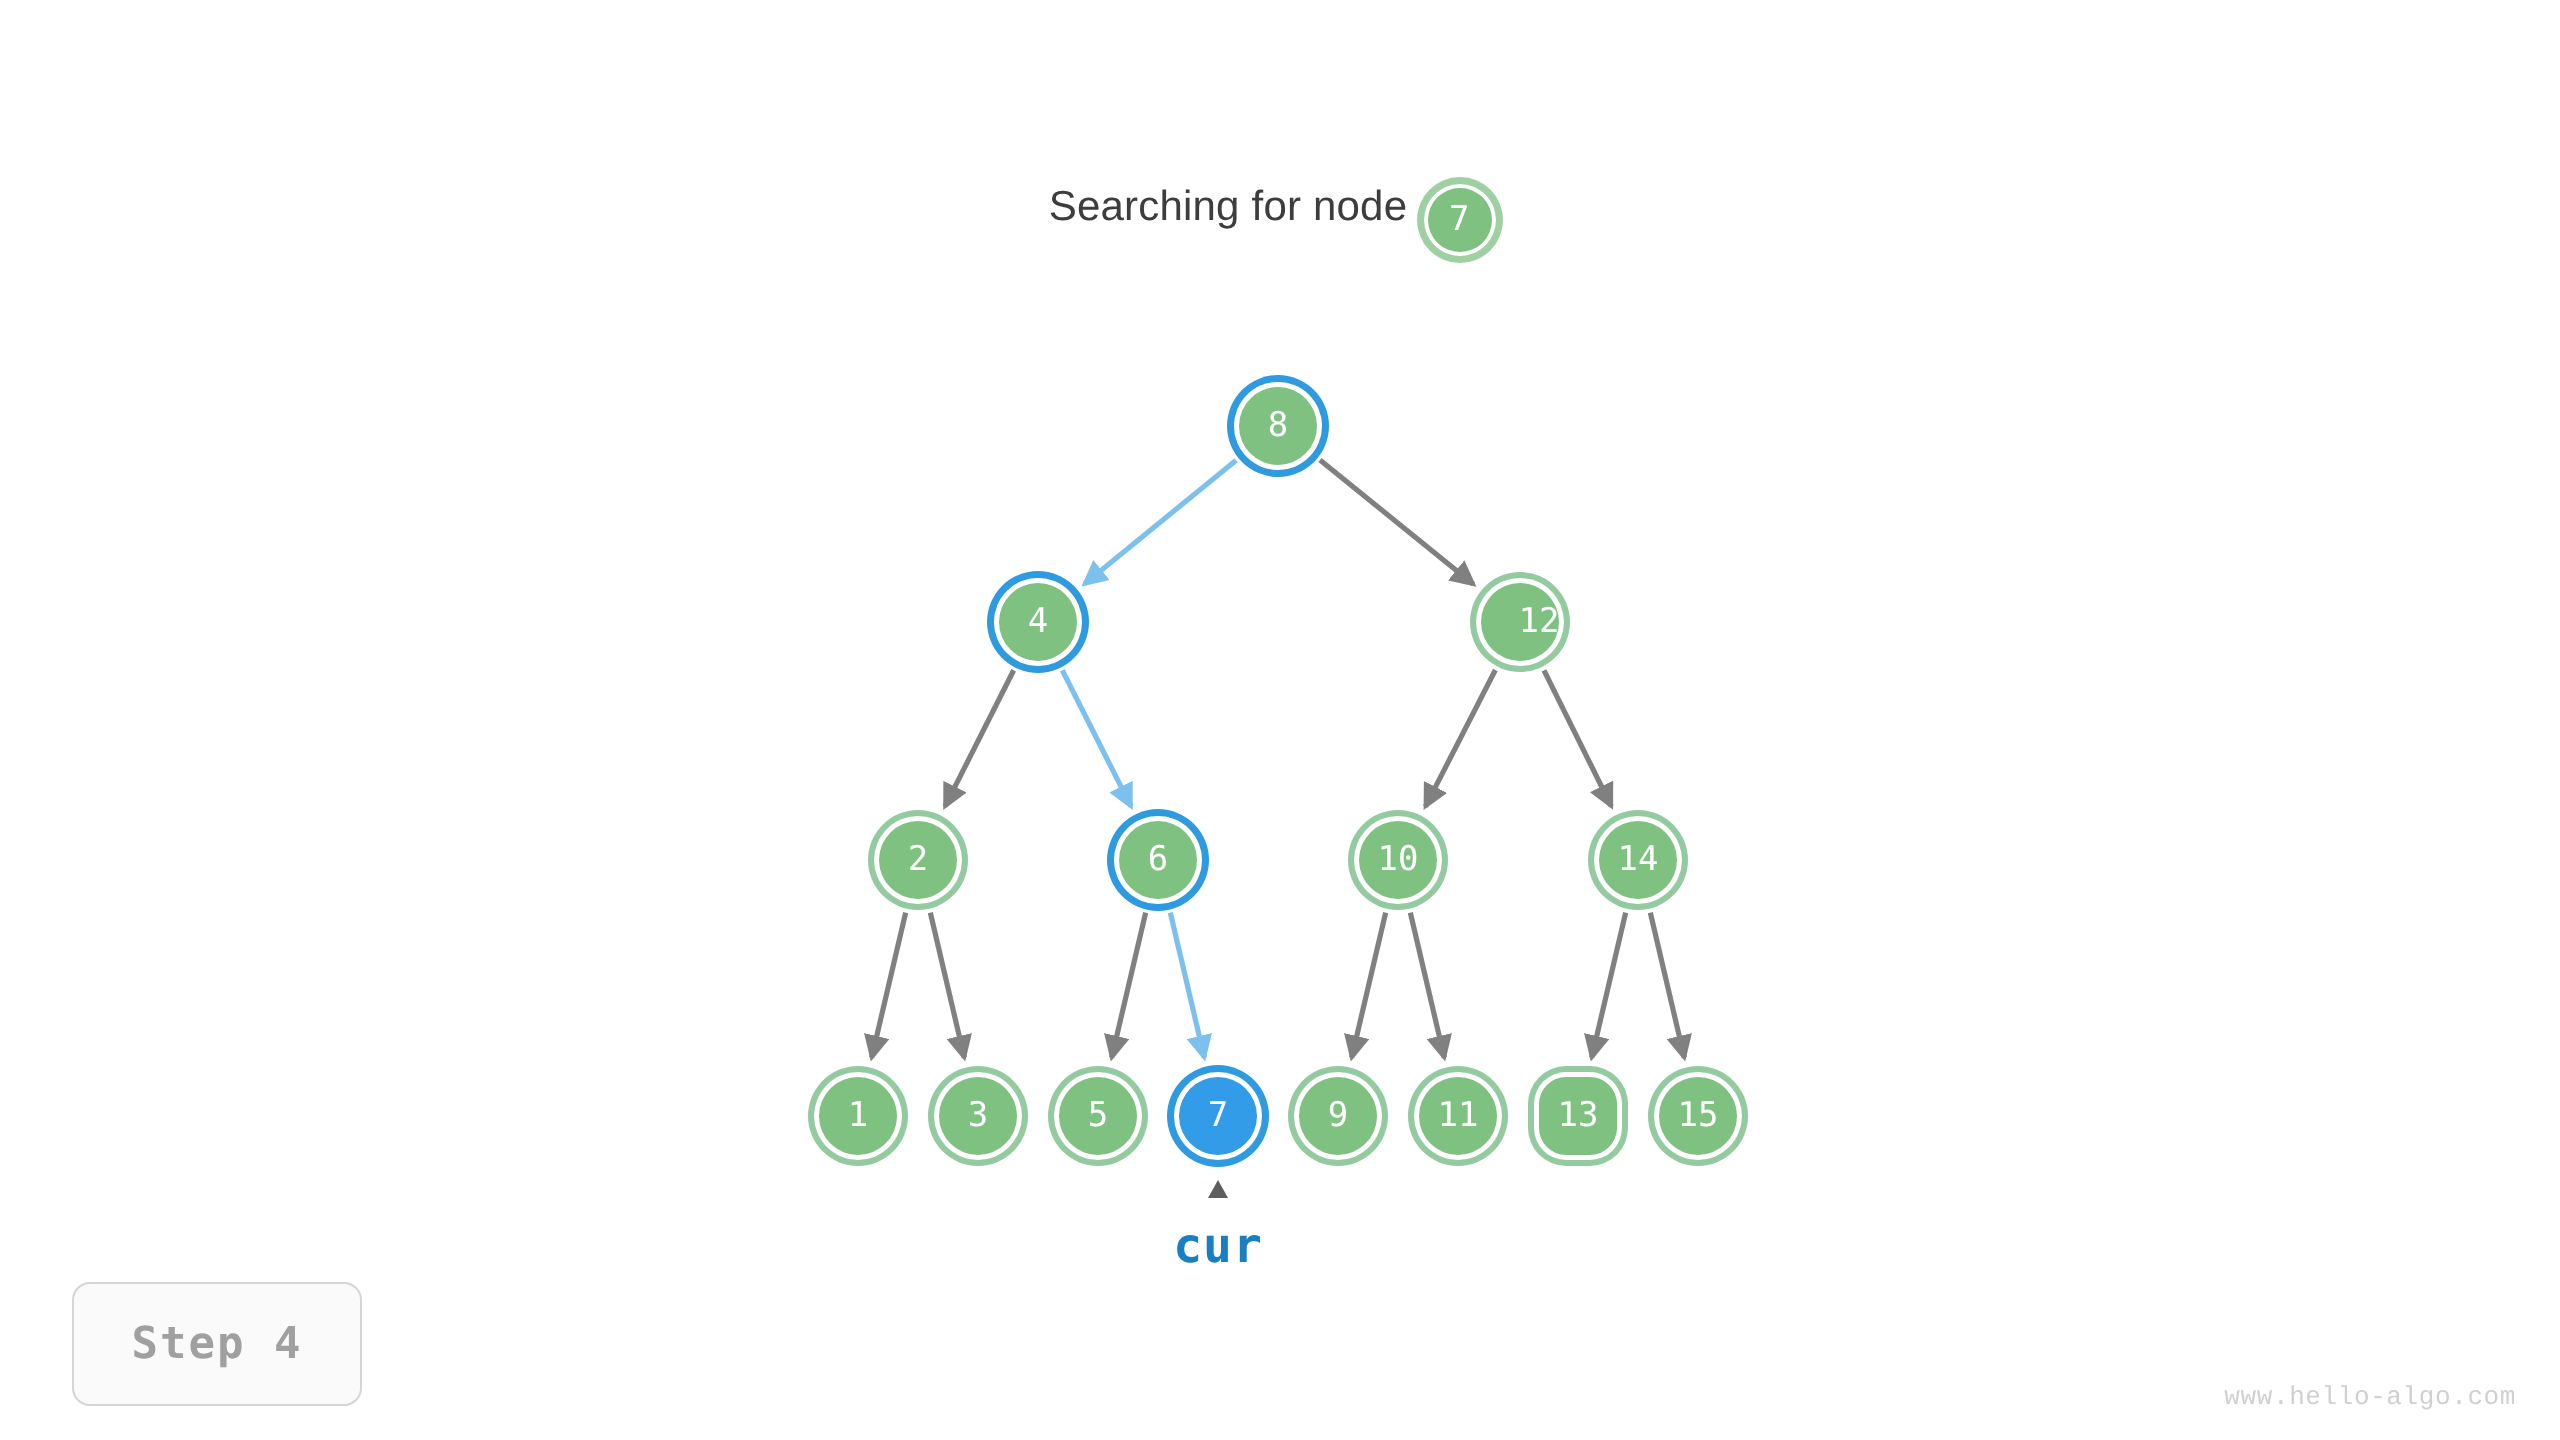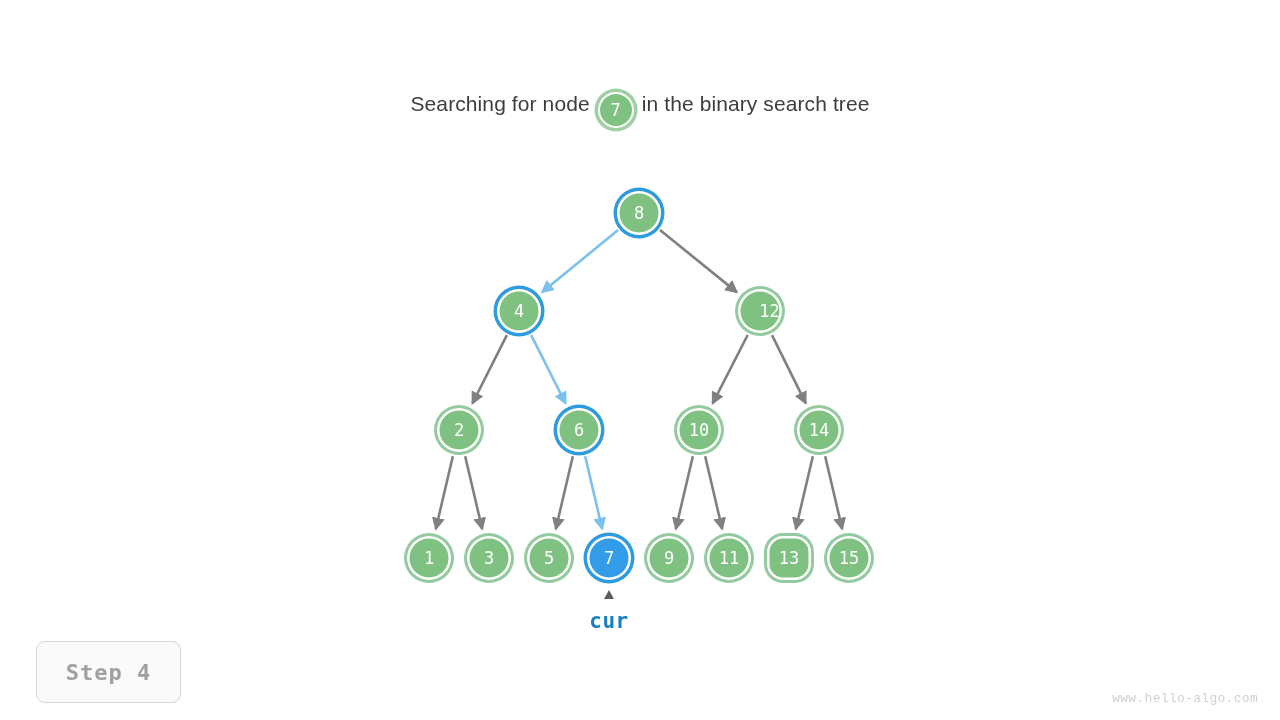--- a/index.html
+++ b/index.html
@@ -100,21 +100,21 @@
   }
   #cur-caret {
     width: 0; height: 0;
     border-left: 5px solid transparent;
     border-right: 5px solid transparent;
     border-bottom: 9px solid #5e5e5e;
   }
   #cur-label {
     margin-top: 10px;
     font-family: "DejaVu Sans Mono", monospace;
-    font-size: 21px;
+    font-size: 24px;
     font-weight: bold;
     color: #1a7fc1;
     letter-spacing: 0.5px;
   }
 
   
   #step-badge {
     position: absolute;
     left: 36px;
     top: 641px;
@@ -144,21 +144,20 @@
     color: #d0d0d0;
     letter-spacing: 0.3px;
   }
 </style>
 </head>
 <body>
 
 <div id="title-bar">
   <span class="title-text">Searching for node</span>
   <span class="title-badge">7</span>
-  <span class="title-text">in the binary search tree</span>
 </div>
 
 <div id="tree-canvas">
   <svg id="edge-layer" viewBox="0 0 1280 720" width="1280" height="720">
     <defs>
       <marker id="arrow-gray" viewBox="0 0 10 10" refX="8.5" refY="5" markerWidth="5" markerHeight="5" orient="auto-start-reverse">
         <path d="M 0 0 L 10 5 L 0 10 z" fill="#808080"></path>
       </marker>
       <marker id="arrow-blue" viewBox="0 0 10 10" refX="8.5" refY="5" markerWidth="5" markerHeight="5" orient="auto-start-reverse">
         <path d="M 0 0 L 10 5 L 0 10 z" fill="#7cc0ee"></path>

